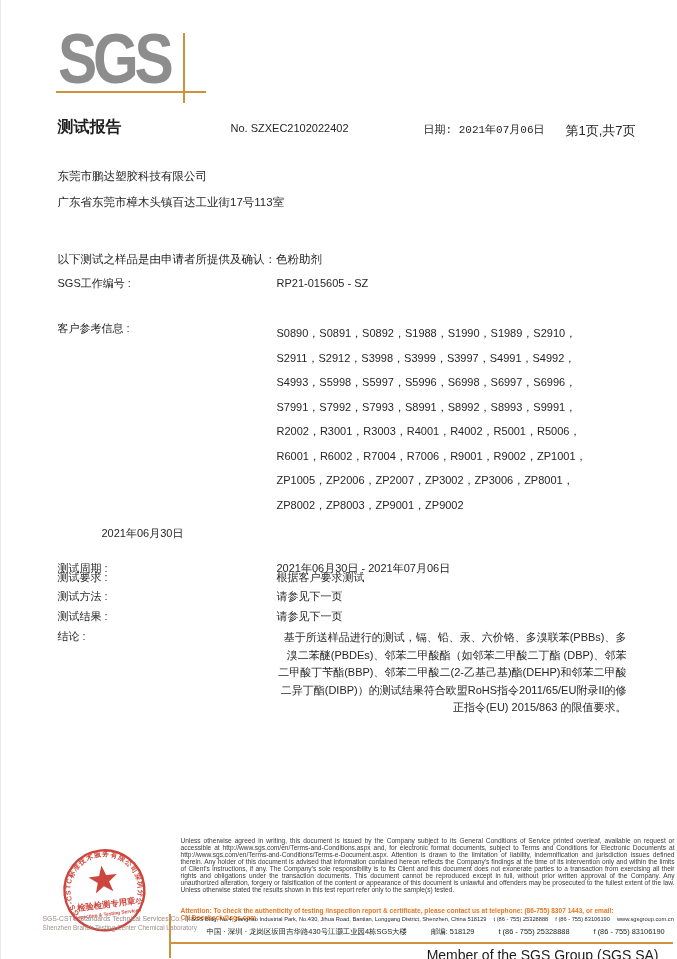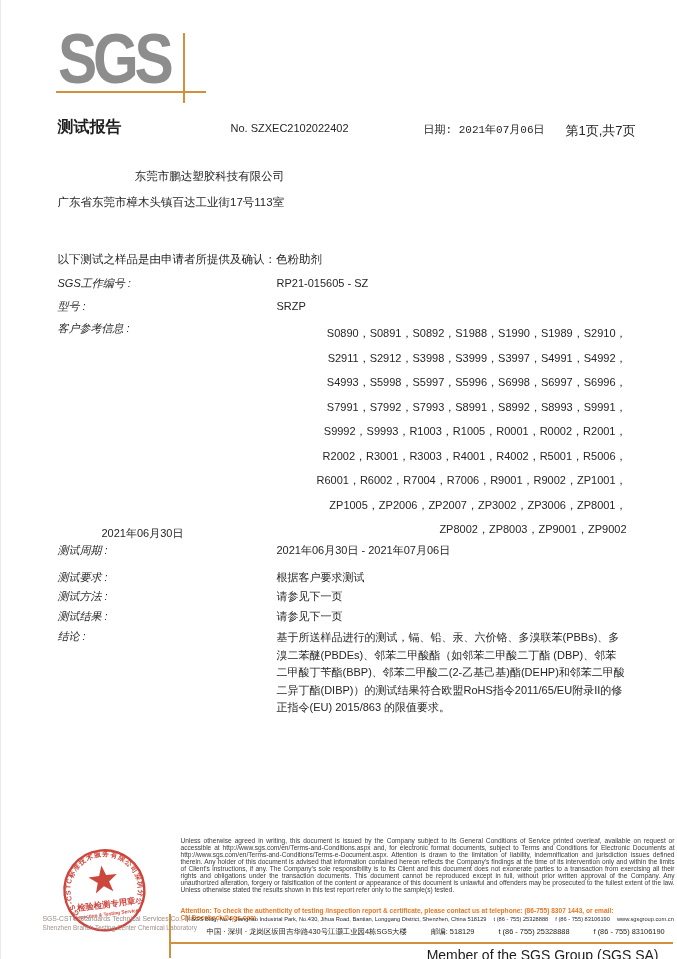--- a/index.html
+++ b/index.html
@@ -13,28 +13,28 @@
     color:#8d8d8d;letter-spacing:-5px;transform:scaleX(.84);transform-origin:left top;
   }
   .logo-hline{position:absolute;left:55px;top:91px;width:150px;height:2px;background:#d0913f;}
   .logo-vline{position:absolute;left:182px;top:33px;width:2px;height:70px;background:#d0913f;}
   
   .report-title{position:absolute;left:57px;top:117px;font-size:16px;font-weight:bold;color:#1e1e1e;}
   .report-no{position:absolute;left:230px;top:122px;font-size:11px;}
   .report-date{position:absolute;left:423px;top:122px;font-size:11px;font-family:Liberation Mono, monospace;}
   .report-page{position:absolute;left:565px;top:122px;font-size:13px;}
   
-  .applicant{position:absolute;left:57px;top:163px;font-size:11.5px;line-height:26px;text-align:right;}
+  .applicant{position:absolute;left:57px;top:163px;font-size:11.5px;line-height:26px;}
   .intro{position:absolute;left:57px;top:252px;font-size:11.5px;}
   
   .row{position:absolute;left:57px;right:50px;display:flex;font-size:11px;line-height:15px;}
-  .row .lbl{flex:none;width:175px;font-style:italic;}
+  .row .lbl{flex:none;width:175px;}
   .row .val{flex:1;margin-left:44px;}
-  .ref-lines div{line-height:24.5px;text-align:right;}
-  .conclusion .val{line-height:17.5px;text-align:left;}
+  .ref-lines div{line-height:24.5px;}
+  .conclusion .val{line-height:17.5px;text-align:right;}
   
   .footer{position:absolute;left:40px;top:838px;width:632px;height:121px;font-size:6.6px;}
   .disclaimer{
     position:absolute;left:140px;top:0;width:494px;color:#3a3a3a;
     font-size:6.6px;line-height:6.95px;text-align:justify;
   }
   .attention{
     position:absolute;left:140px;top:69px;width:494px;color:#e87722;font-weight:bold;
     font-size:6.6px;line-height:7px;
   }
@@ -73,45 +73,40 @@
     <div>广东省东莞市樟木头镇百达工业街17号113室</div>
   </div>
 
   <div class="intro">以下测试之样品是由申请者所提供及确认：色粉助剂</div>
 
   <div class="row" style="top:276px">
     <span class="lbl">SGS工作编号 :</span>
     <span class="val">RP21-015605 - SZ</span>
   </div>
 
-  <div class="row" style="top:299px">
-    <span class="lbl">型号 :</span>
-    <span class="val">SRZP</span>
-  </div>
 
   <div class="row" style="top:321px">
     <span class="lbl">客户参考信息 :</span>
     <span class="val ref-lines">
       <div>S0890，S0891，S0892，S1988，S1990，S1989，S2910，</div>
       <div>S2911，S2912，S3998，S3999，S3997，S4991，S4992，</div>
       <div>S4993，S5998，S5997，S5996，S6998，S6997，S6996，</div>
       <div>S7991，S7992，S7993，S8991，S8992，S8993，S9991，</div>
-      <div>S9992，S9993，R1003，R1005，R0001，R0002，R2001，</div>
       <div>R2002，R3001，R3003，R4001，R4002，R5001，R5006，</div>
       <div>R6001，R6002，R7004，R7006，R9001，R9002，ZP1001，</div>
       <div>ZP1005，ZP2006，ZP2007，ZP3002，ZP3006，ZP8001，</div>
       <div>ZP8002，ZP8003，ZP9001，ZP9002</div>
     </span>
   </div>
 
   <div class="row" style="top:526px">
     <span class="val">2021年06月30日</span>
   </div>
 
-  <div class="row" style="top:543px">
+  <div class="row" style="top:561px">
     <span class="lbl">测试周期 :</span>
     <span class="val">2021年06月30日 - 2021年07月06日</span>
   </div>
 
   <div class="row" style="top:570px">
     <span class="lbl">测试要求 :</span>
     <span class="val">根据客户要求测试</span>
   </div>
 
   <div class="row" style="top:589px">

